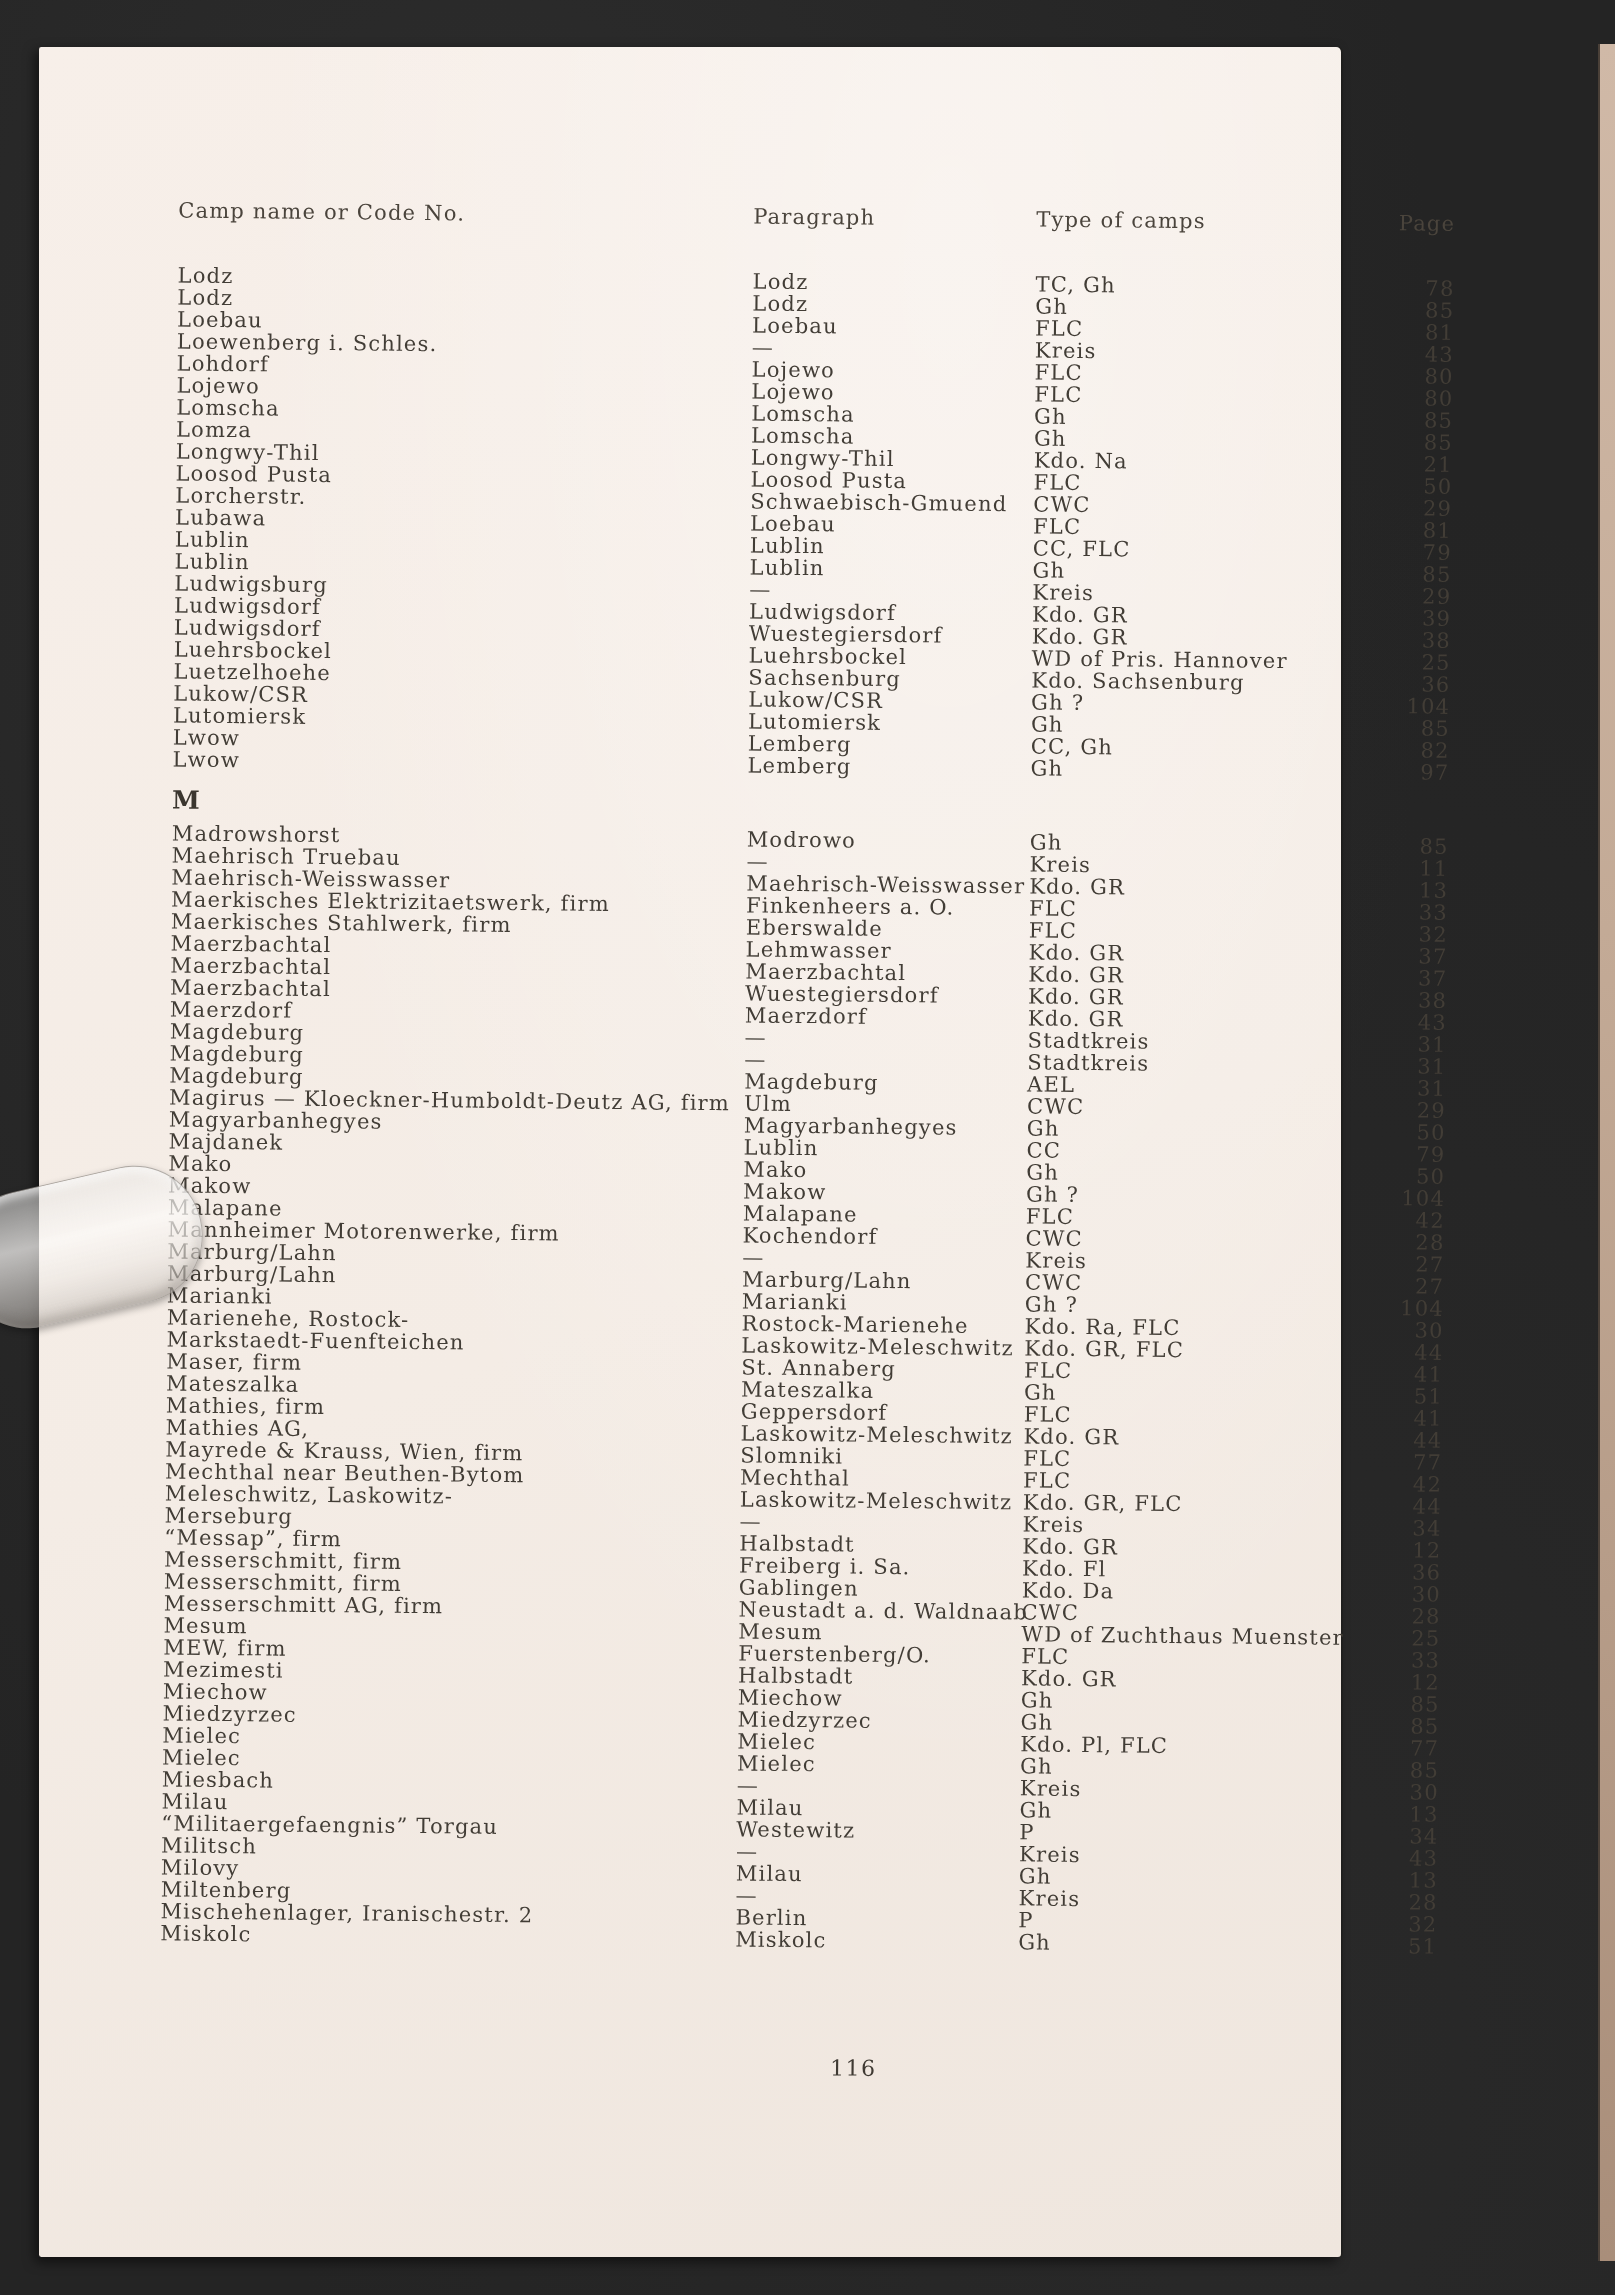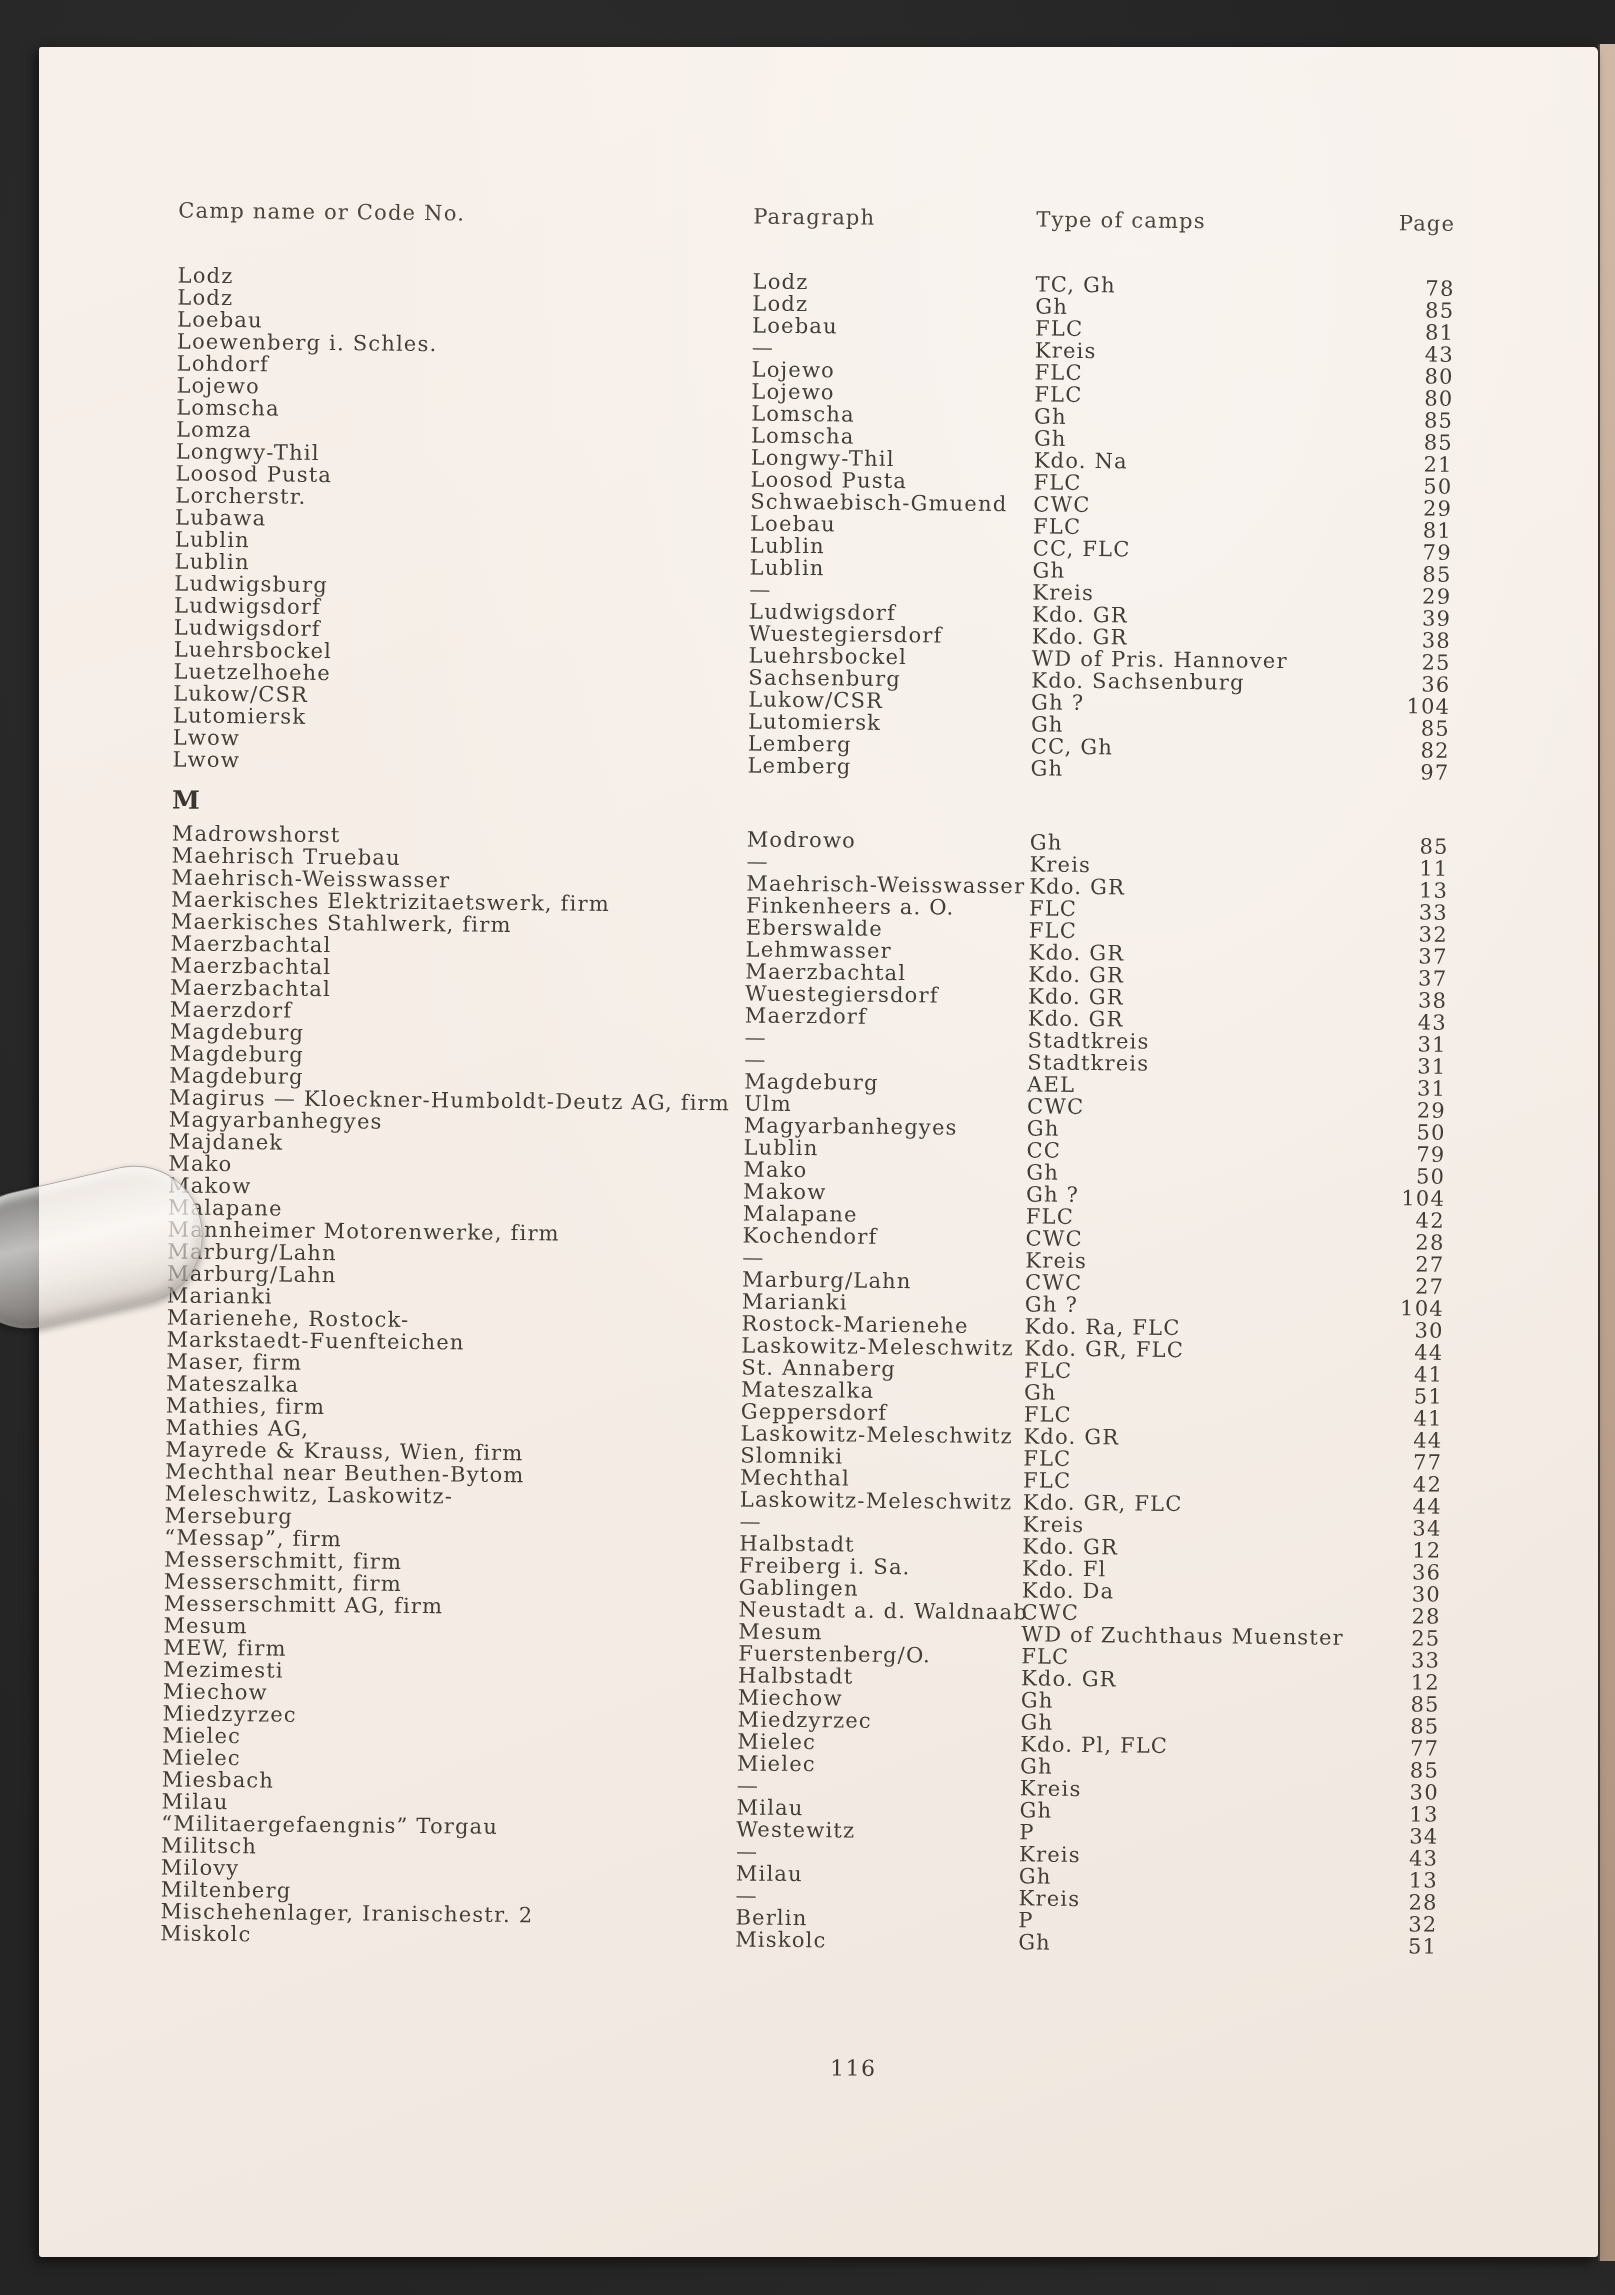--- a/index.html
+++ b/index.html
@@ -27,21 +27,21 @@
   }
   
   .book-edge{
     position:absolute;left:1598px;top:44px;width:18px;height:2217px;
     background:linear-gradient(to bottom,#d0b9a7 0%,var(--book_edge) 40%,var(--book_edge_dark) 100%);
     border-left:2.4px solid #4a4038;
     border-radius:0 0 3.2px 0;
   }
   
   .sheet{
-    position:absolute;left:39px;top:47px;width:1559px;height:2210px;
+    position:absolute;left:39px;top:47px;width:1302px;height:2210px;
     background:
       radial-gradient(ellipse at 70% 10%, rgba(255,255,255,0.35), rgba(255,255,255,0) 55%),
       linear-gradient(160deg, var(--paper_hi) 0%, var(--paper) 55%, #efe6de 100%);
     border-radius:2.4px 4.8px 3.2px 2.4px;
     box-shadow:-4px 4.8px 11.3px rgba(0,0,0,0.55), 1.6px 0 0 rgba(30,28,24,0.35);
   }
   
   .content{
     position:absolute;left:0;top:0;right:0;bottom:0;
     transform:rotate(0.6deg);

